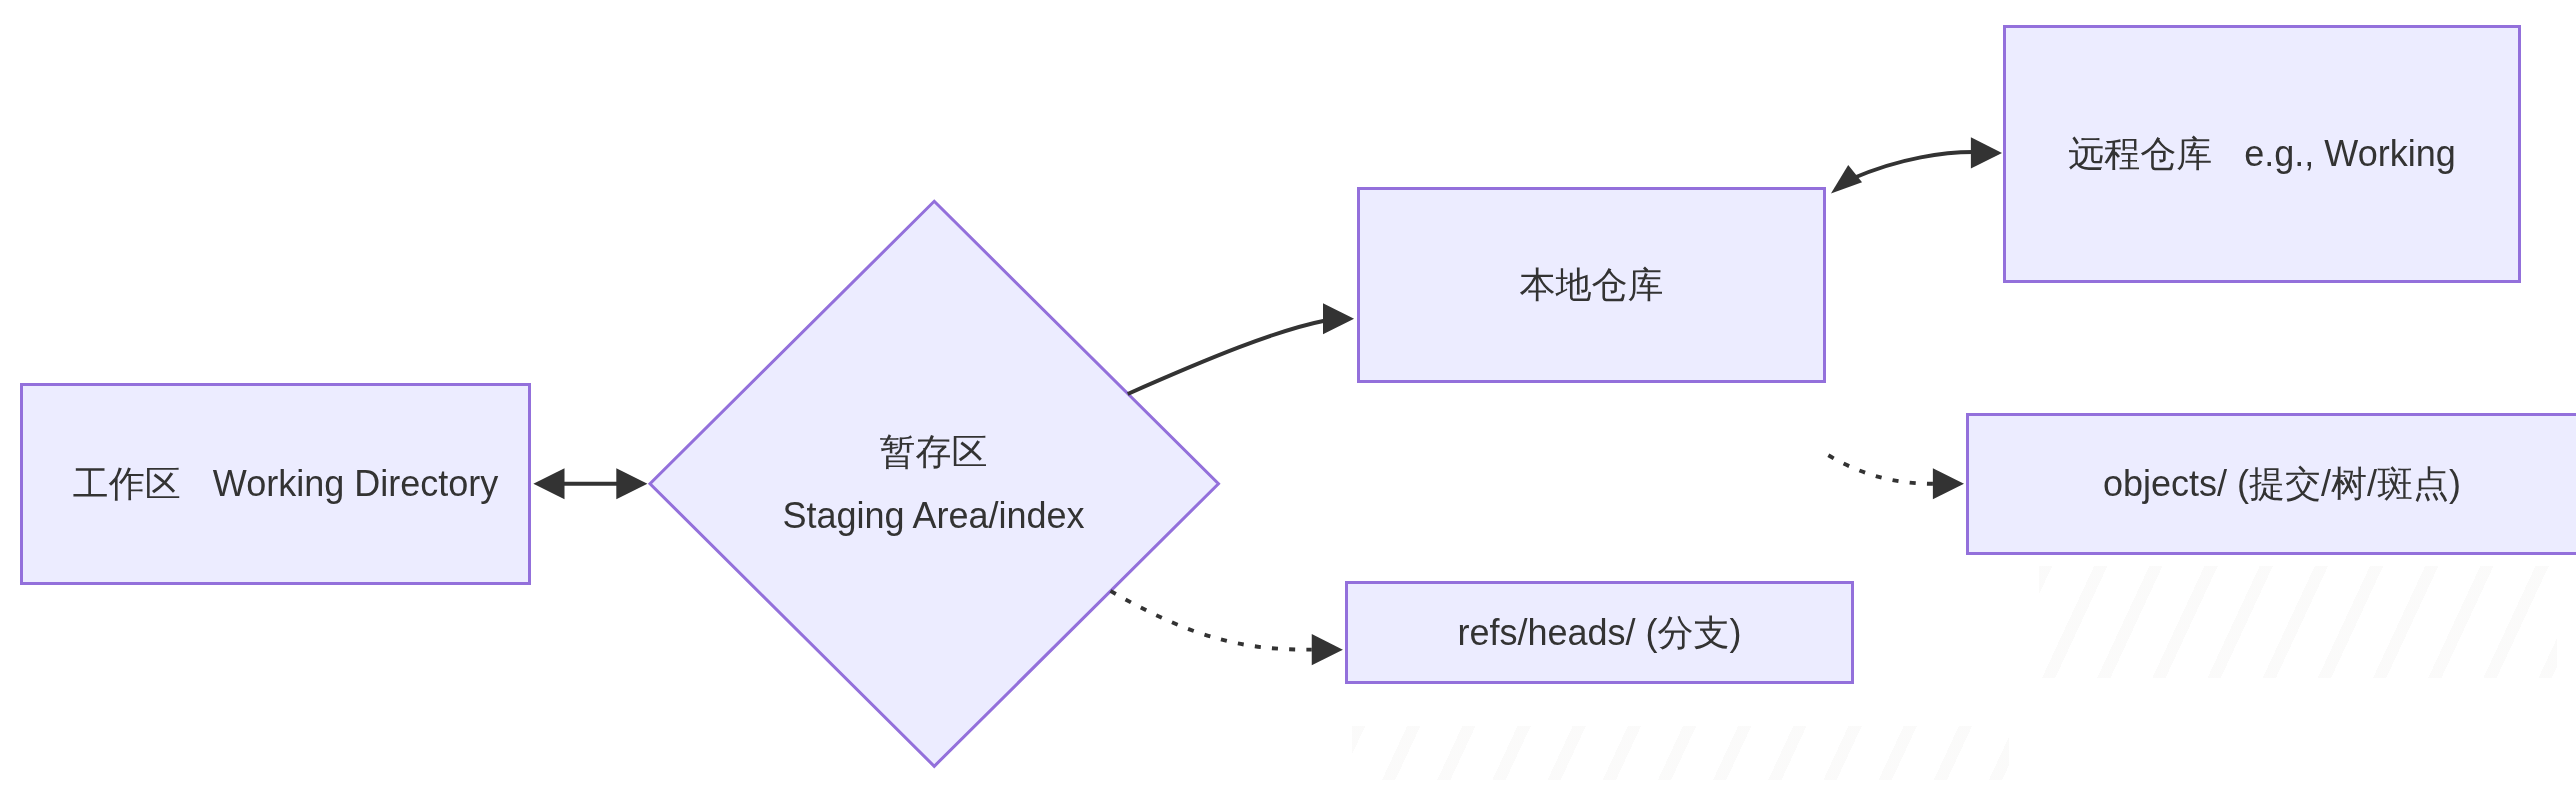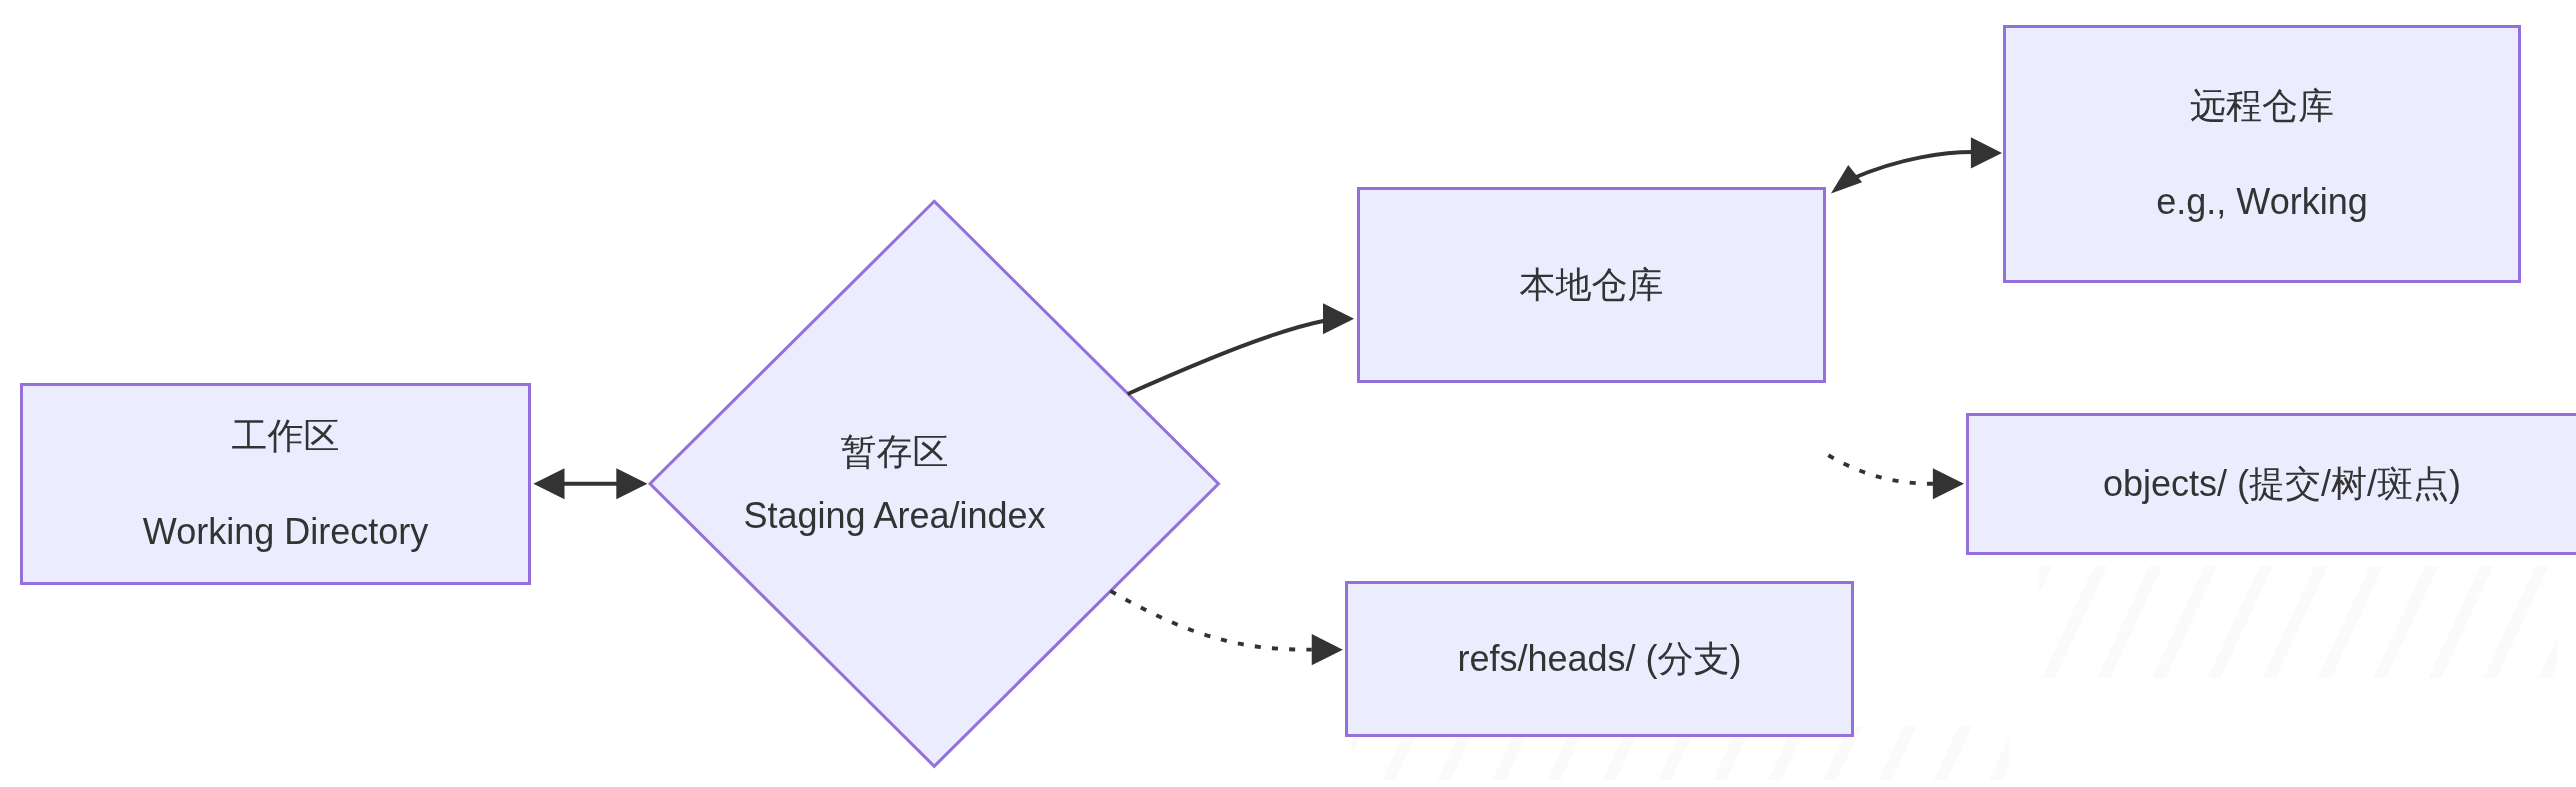--- a/index.html
+++ b/index.html
@@ -16,21 +16,20 @@
     left: 0; top: 0;
     width: 2576px; height: 787px;
   }
   .node {
     position: absolute;
     box-sizing: border-box;
     background: #ECECFF;
     border: 3px solid #9370DB;
     color: #333333;
     display: flex;
-    flex-direction: column;
     align-items: center;
     justify-content: center;
     text-align: center;
     font-size: 36px;
     line-height: 64px;
     z-index: 2;
     gap: 32px;
   }
   .node span { display: block; white-space: nowrap; }
   .diamond-label {
@@ -44,22 +43,22 @@
     font-size: 36px;
     line-height: 64px;
     z-index: 2;
     background: transparent;
     border: none;
   }
   #node-working   { left: 20px;   top: 383px; width: 511px; height: 202px; padding-left: 20px; }
   #node-local     { left: 1357px; top: 187px; width: 469px; height: 196px; }
   #node-remote    { left: 2003px; top: 25px;  width: 518px; height: 258px; }
   #node-objects   { left: 1966px; top: 413px; width: 632px; height: 142px; }
-  #node-refs      { left: 1345px; top: 581px; width: 509px; height: 156px; }
-  #label-staging  { left: 670px;  top: 420px; width: 449px; height: 128px; }
+  #node-refs      { left: 1345px; top: 581px; width: 509px; height: 103px; }
+  #label-staging  { left: 709px;  top: 420px; width: 449px; height: 128px; }
   .watermark {
     position: absolute;
     z-index: 1;
     opacity: 0.55;
     background: repeating-linear-gradient(
       115deg,
       rgba(120,110,95,0.06) 0px,
       rgba(120,110,95,0.06) 12px,
       rgba(255,255,255,0)   12px,
       rgba(255,255,255,0)   50px

